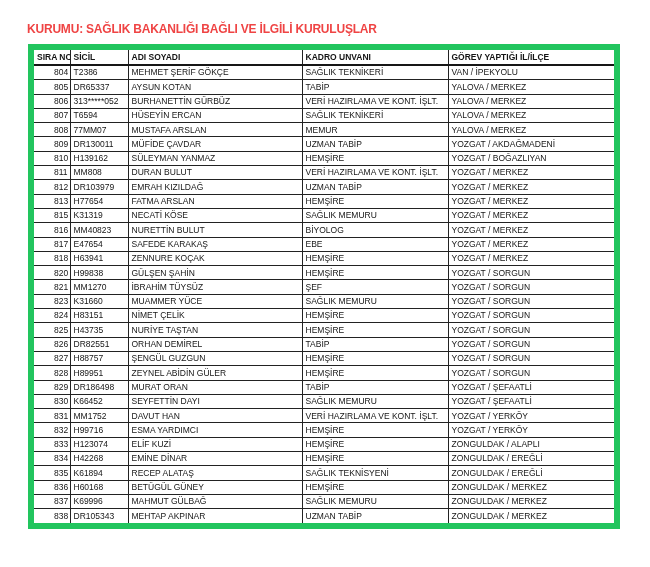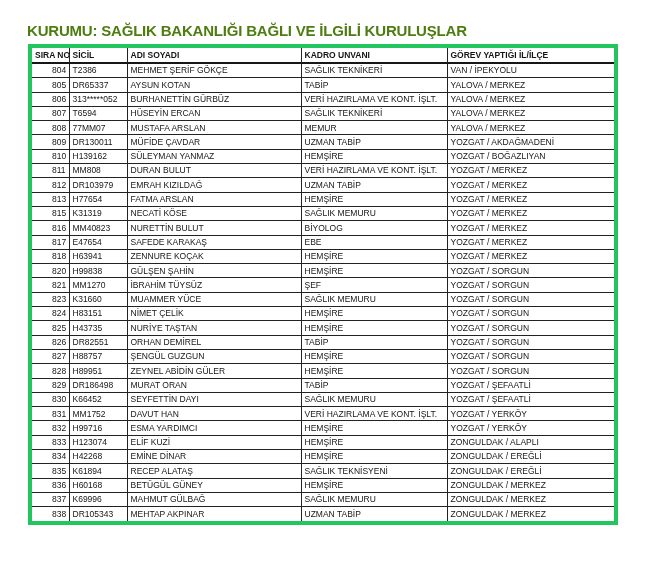--- a/index.html
+++ b/index.html
@@ -13,34 +13,34 @@
     height: 567px;
     background: #ffffff;
     font-family: "Liberation Sans", sans-serif;
     color: #111111;
     overflow: hidden;
   }
   .doc-title {
     position: absolute;
     left: 27px;
     top: 22px;
-    font-size: 15px;
+    font-size: 12px;
     font-weight: bold;
     letter-spacing: -0.2px;
-    color: #4d7c0f;
+    color: #ef4444;
     white-space: nowrap;
   }
   table.personnel {
     position: absolute;
     left: 28px;
     top: 44px;
     width: 586px;
     border-collapse: collapse;
     table-layout: fixed;
-    border: 4px solid #22c55e;
+    border: 6px solid #22c55e;
   }
   table.personnel col.c-sira  { width: 39px; }
   table.personnel col.c-sicil { width: 58px; }
   table.personnel col.c-adi   { width: 174px; }
   table.personnel col.c-kadro { width: 146px; }
   table.personnel col.c-gorev { width: 169px; }
   table.personnel th, table.personnel td {
     border: 1px solid #222222;
     font-size: 8.5px;
     line-height: 1;

